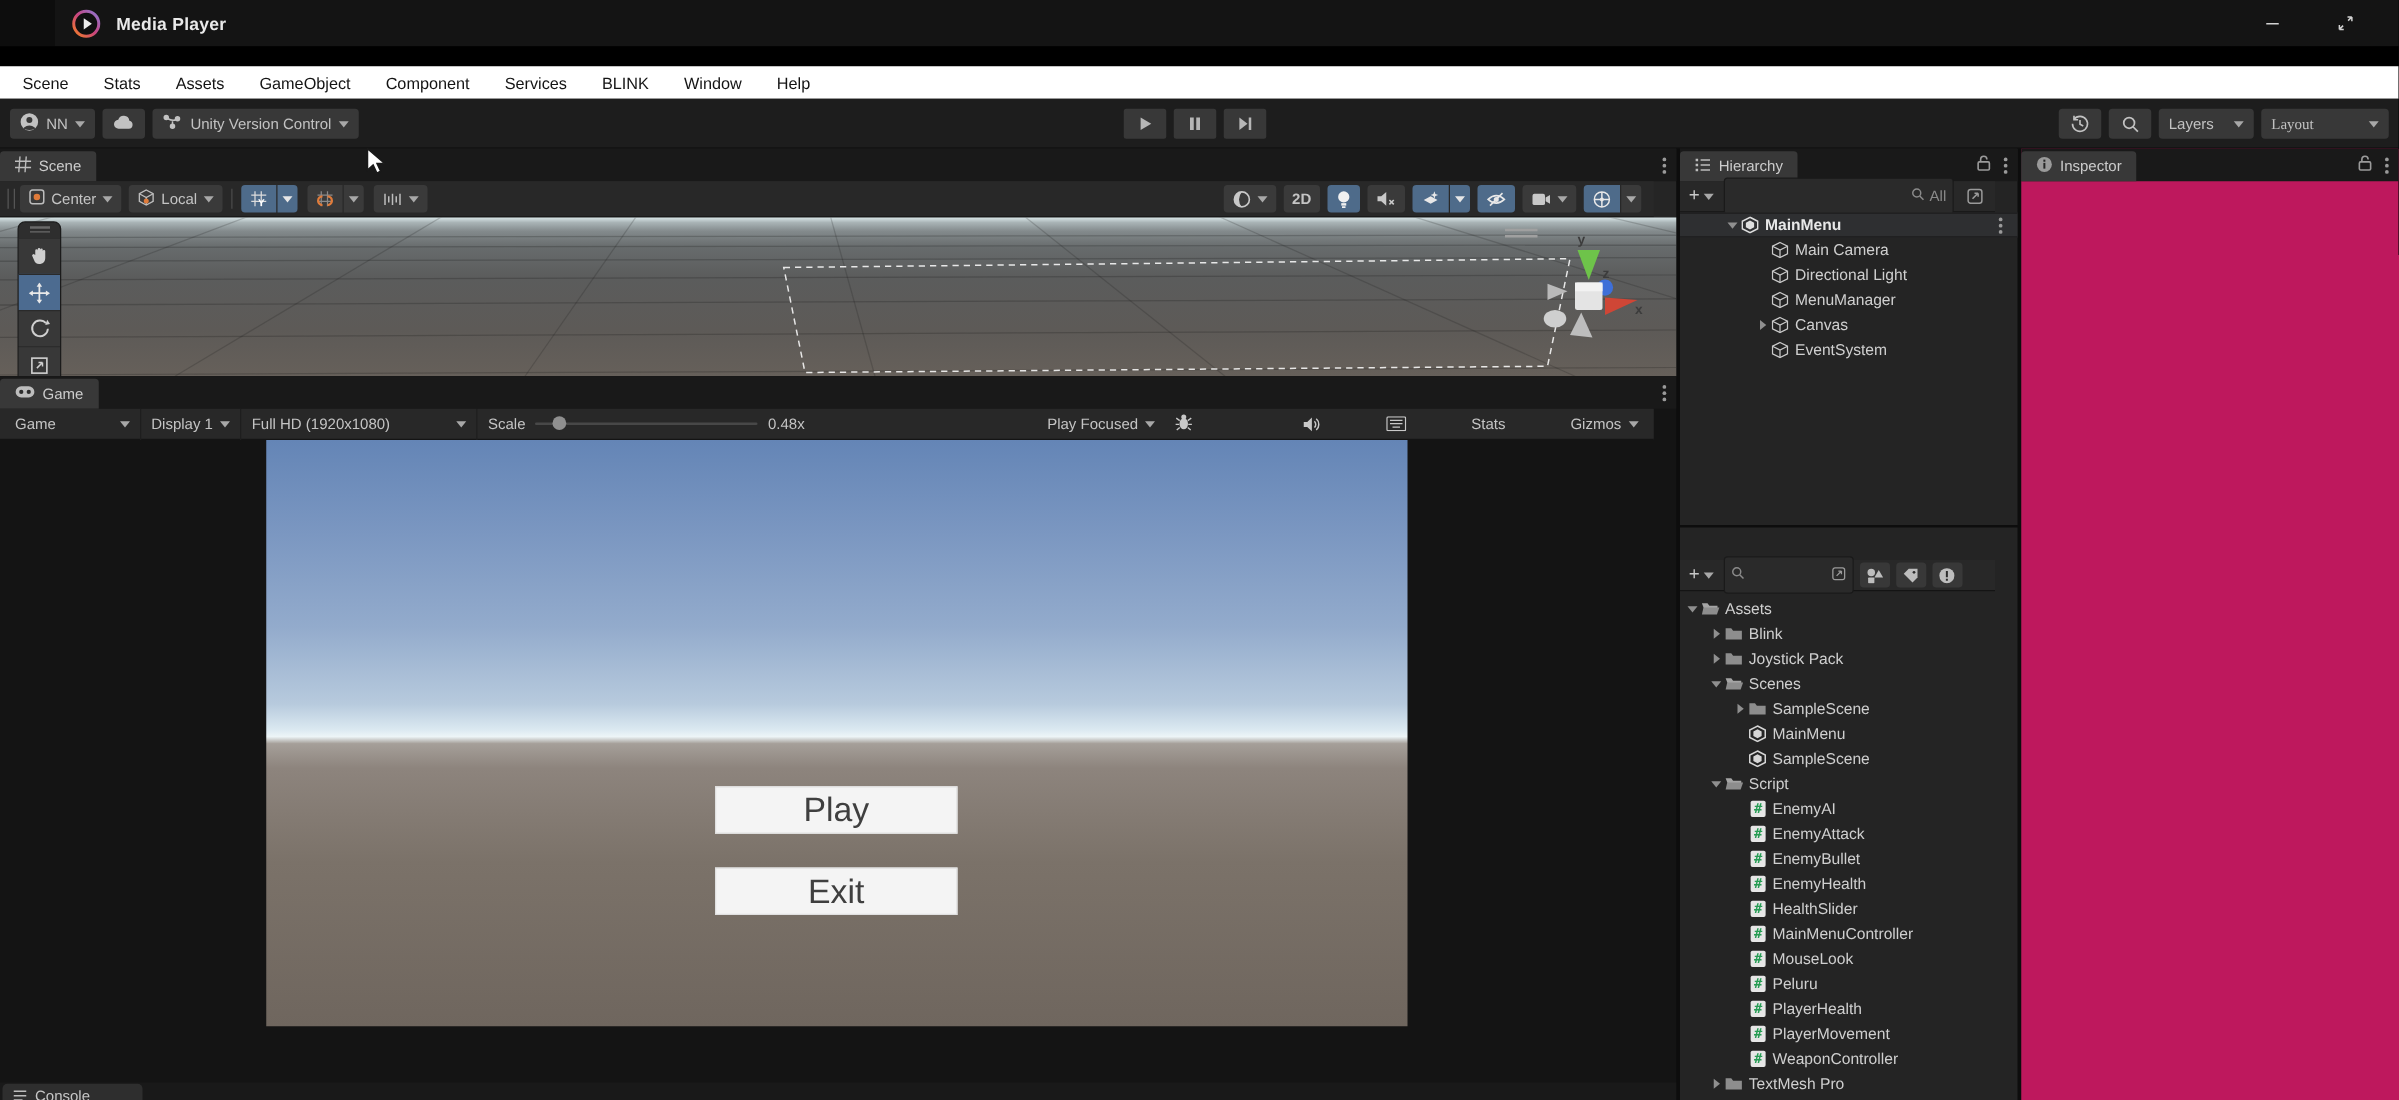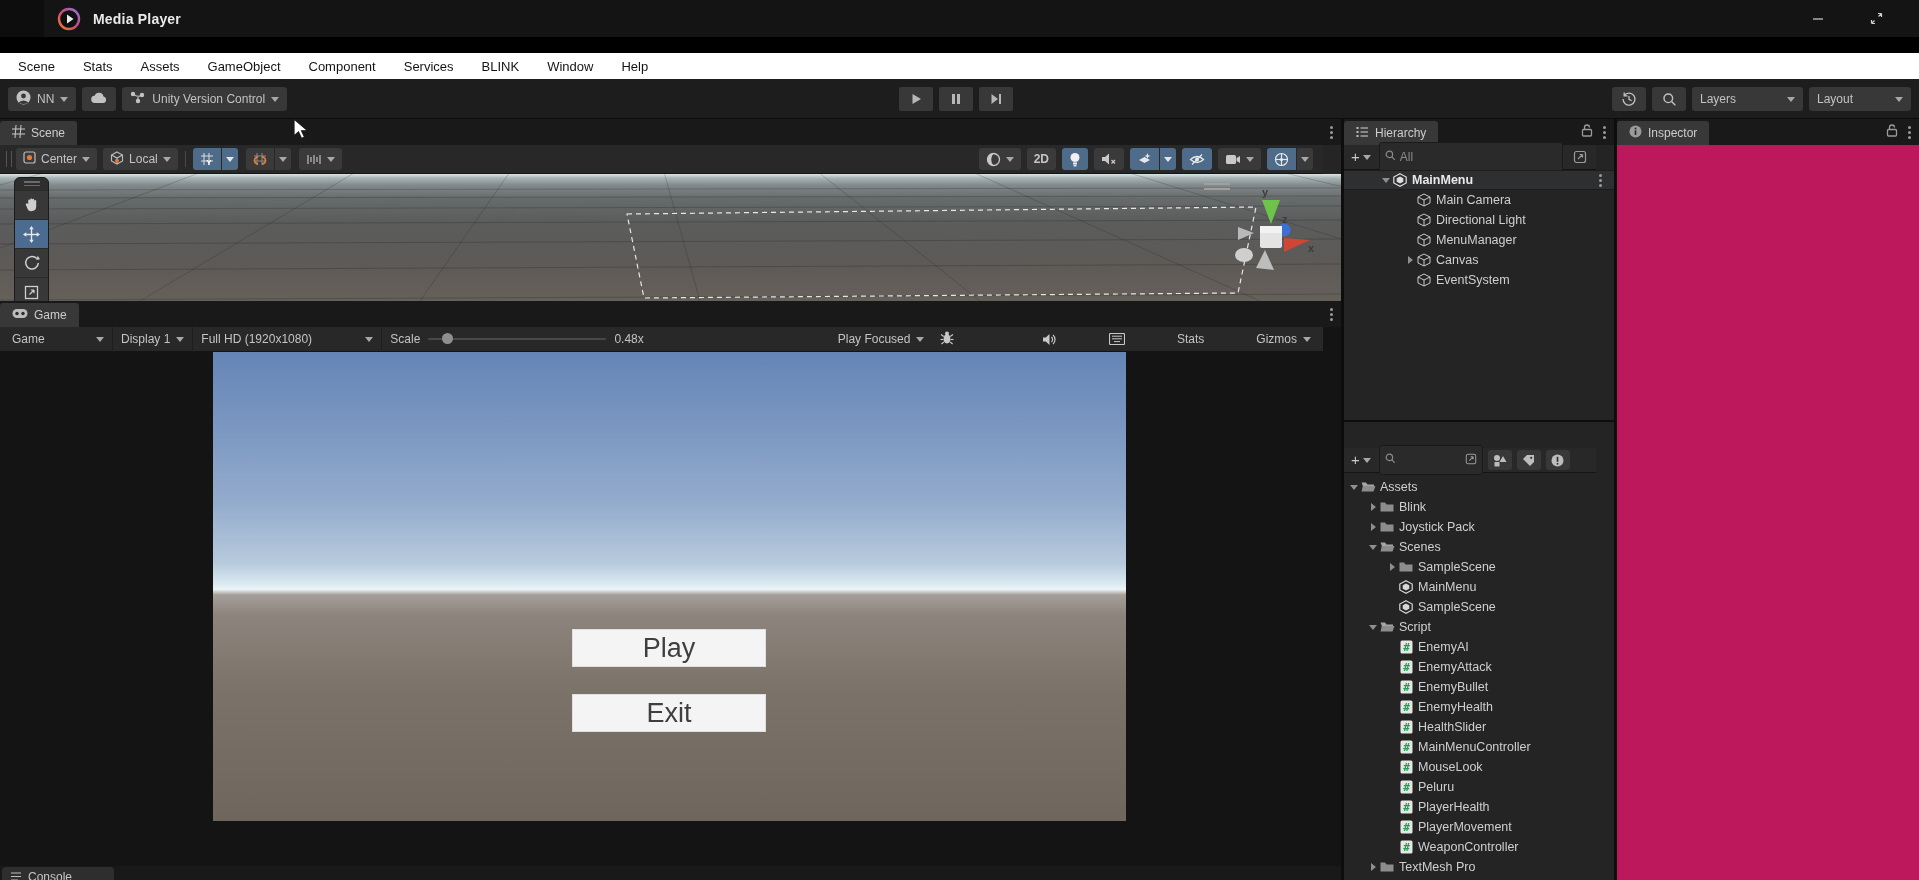--- a/index.html
+++ b/index.html
@@ -70,21 +70,21 @@
   .game-btn{ position:absolute; left:359px; width:194px; height:38px; background:#f4f4f4; display:flex; align-items:center; justify-content:center;
      font-size:27px; color:#3f3f3f; border:1px solid #e0e0e0; }
   .bottom-bar{ left:0; top:565px; width:1341px; height:14px; background:#191919; }
   .console-tab{ position:absolute; left:2px; top:1px; width:112px; height:13px; overflow:hidden; background:#2e2e2e; border-radius:4px 4px 0 0;
      display:flex; align-items:flex-start; gap:6px; padding:3px 0 0 8px; color:#c6c6c6; font-size:12px; line-height:14px; }
 
   
   .hierarchy-panel{ left:1344px; top:119px; width:270px; height:301px; background:#242424; }
   .search-row{ top:26px; height:25px; padding:0 4px; gap:5px; }
   .plus-btn{ display:flex; align-items:center; gap:3px; color:#c8c8c8; font-size:15px; padding:0 3px; }
-  .search-box{ flex:1; height:30px; background:#2a2a2a; border:1px solid #1a1a1a; border-radius:3px; display:flex; align-items:center; gap:4px; padding:0 5px; color:#8a8a8a; }
+  .search-box{ flex:1; height:30px; background:#2a2a2a; border:1px solid #1a1a1a; border-radius:3px; display:flex; align-items:center; gap:4px; padding:0 5px; color:#8a8a8a;justify-content:flex-end; }
   .tree{ position:absolute; left:0; right:0; }
   .h-row,.p-row{ position:absolute; left:0; right:0; height:20px; display:flex; align-items:center; color:#cfcfcf; font-size:12.5px; }
   .scene-header{ background:#2e2f31; border-bottom:1px solid #1d1d1d; border-top:1px solid #1d1d1d; }
   .scene-header .lbl{ font-weight:bold; color:#e8e8e8; }
   .tree-arrow{ width:12px; display:flex; justify-content:center; }
   .tree-icon{ display:flex; width:16px; justify-content:center; margin-right:4px; }
 
   .project-panel{ left:1344px; top:422px; width:270px; height:458px; background:#242424; }
   .proj-toolbar{ top:26px; height:25px; padding:0 4px; gap:5px; }
   .mini-btn{ height:20px; min-width:24px; background:#383838; border-radius:3px; display:flex; align-items:center; justify-content:center; }
@@ -209,25 +209,25 @@
             <path d="M3.2 1.5 L3.2 4.8 L6.5 4.8" fill="none"></path>
           <path d="M8 5 L8 8.4 L10.6 9.8"></path>
           </svg>
       </div>
       <div class="tb-btn tb-sq">
         <svg width="15" height="15" viewBox="0 0 15 15" fill="none" stroke="#c2c2c2" stroke-width="1.4">
             <circle cx="6.3" cy="6.3" r="4.3"></circle>
             <line x1="9.6" y1="9.6" x2="13.3" y2="13.3"></line>
           </svg>
       </div>
-      <div class="tb-btn" style="width:111px;">
+      <div class="tb-btn" style="width:76px;">
         <span>Layers</span>
         <span class="caret" style="margin-left:auto"></span>
       </div>
-      <div class="tb-btn" style="width:102px;">
+      <div class="tb-btn" style="width:102px;font-family:Liberation Serif, serif;">
         <span>Layout</span>
         <span class="caret" style="margin-left:auto"></span>
       </div>
     </div>
   </div>
 
   <div class="abs scene-panel">
     <div class="tabbar">
       <div class="tab">
         <span>

